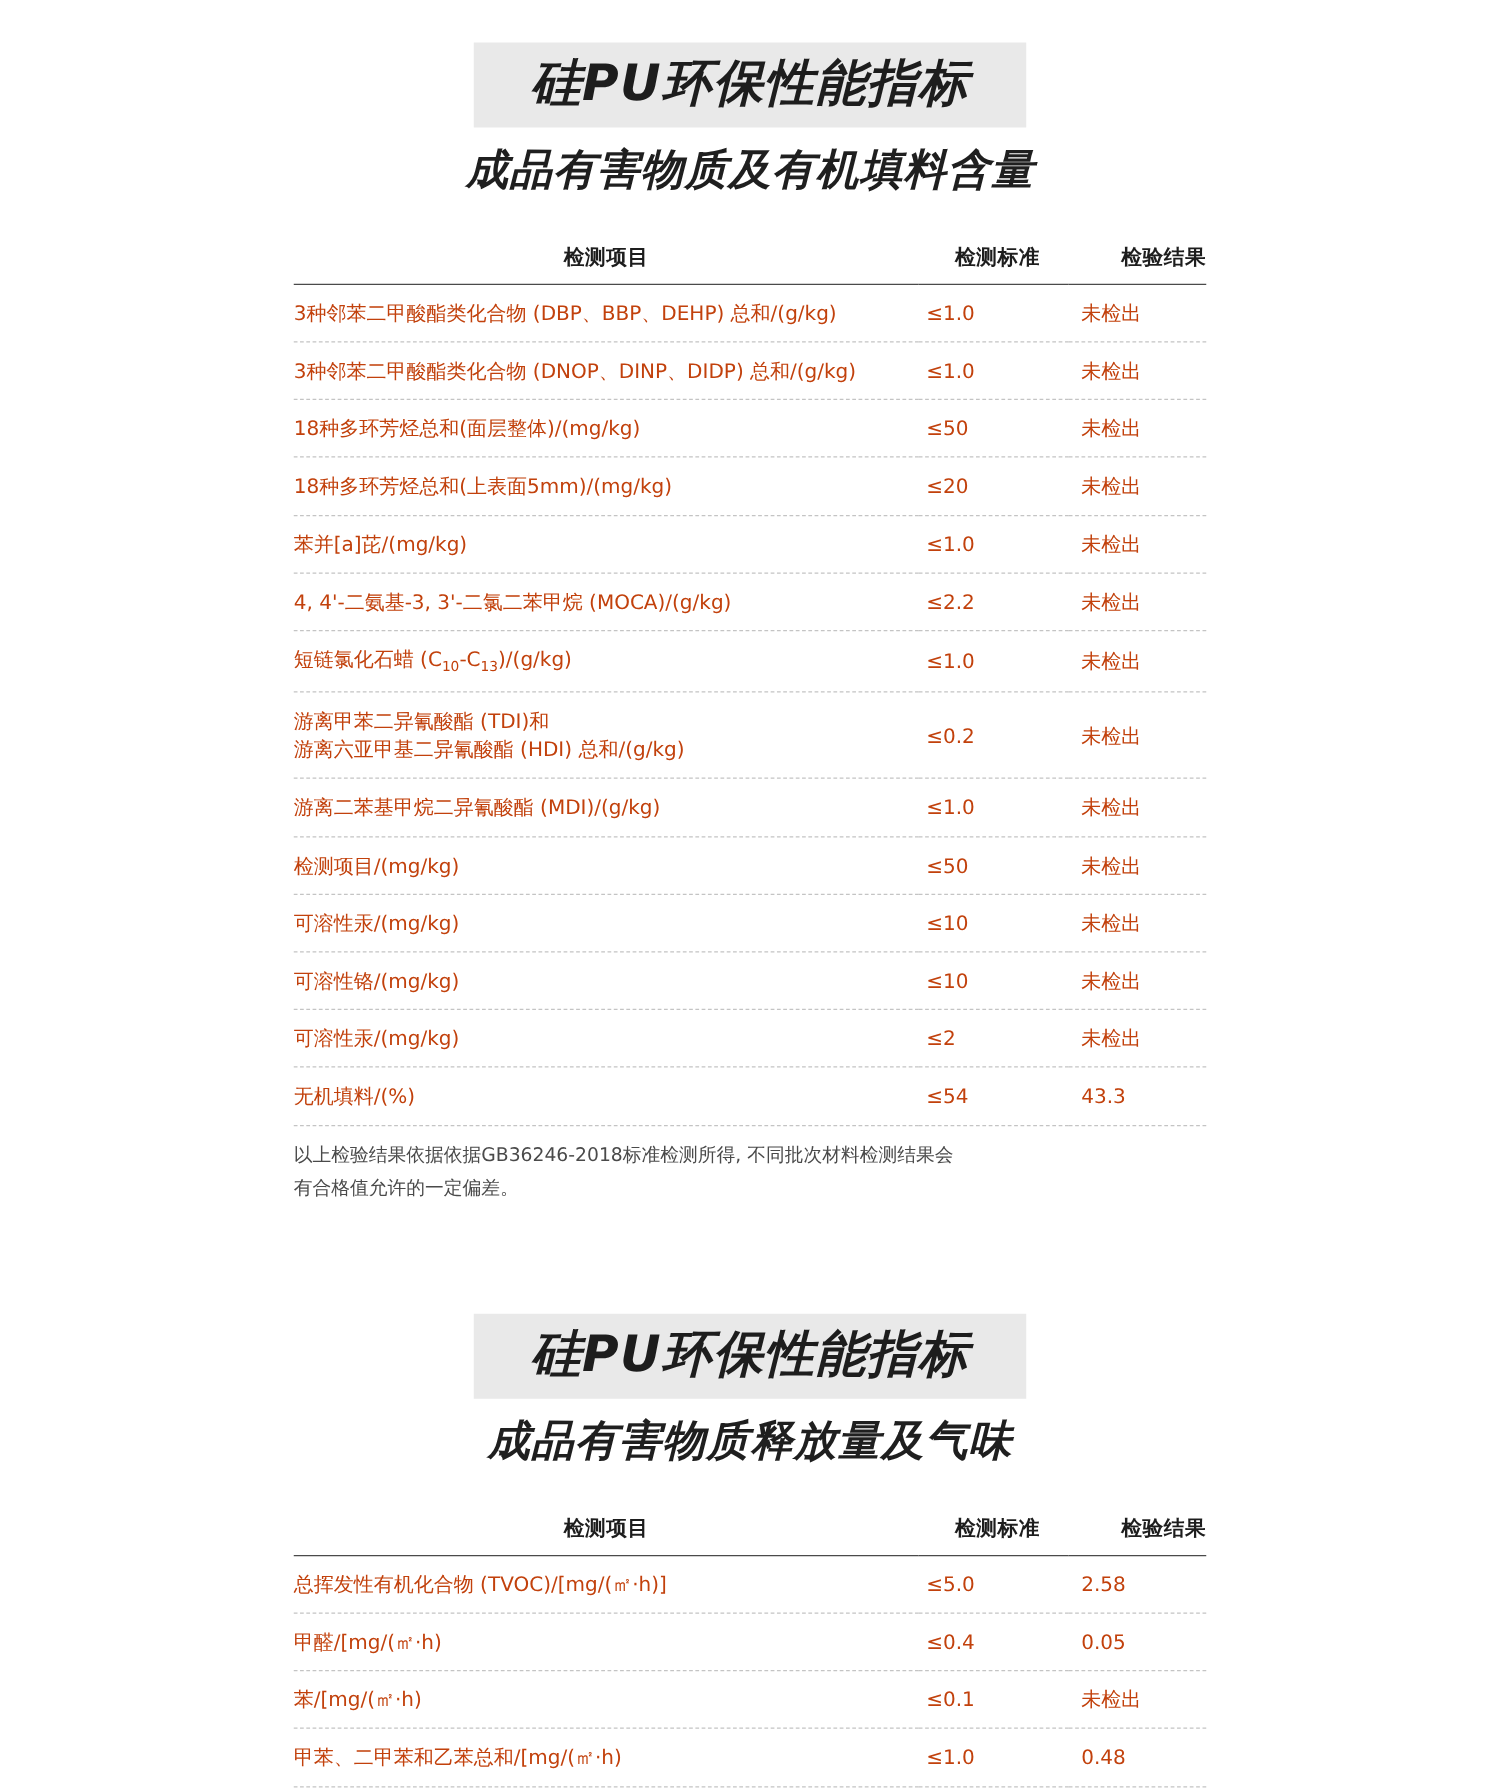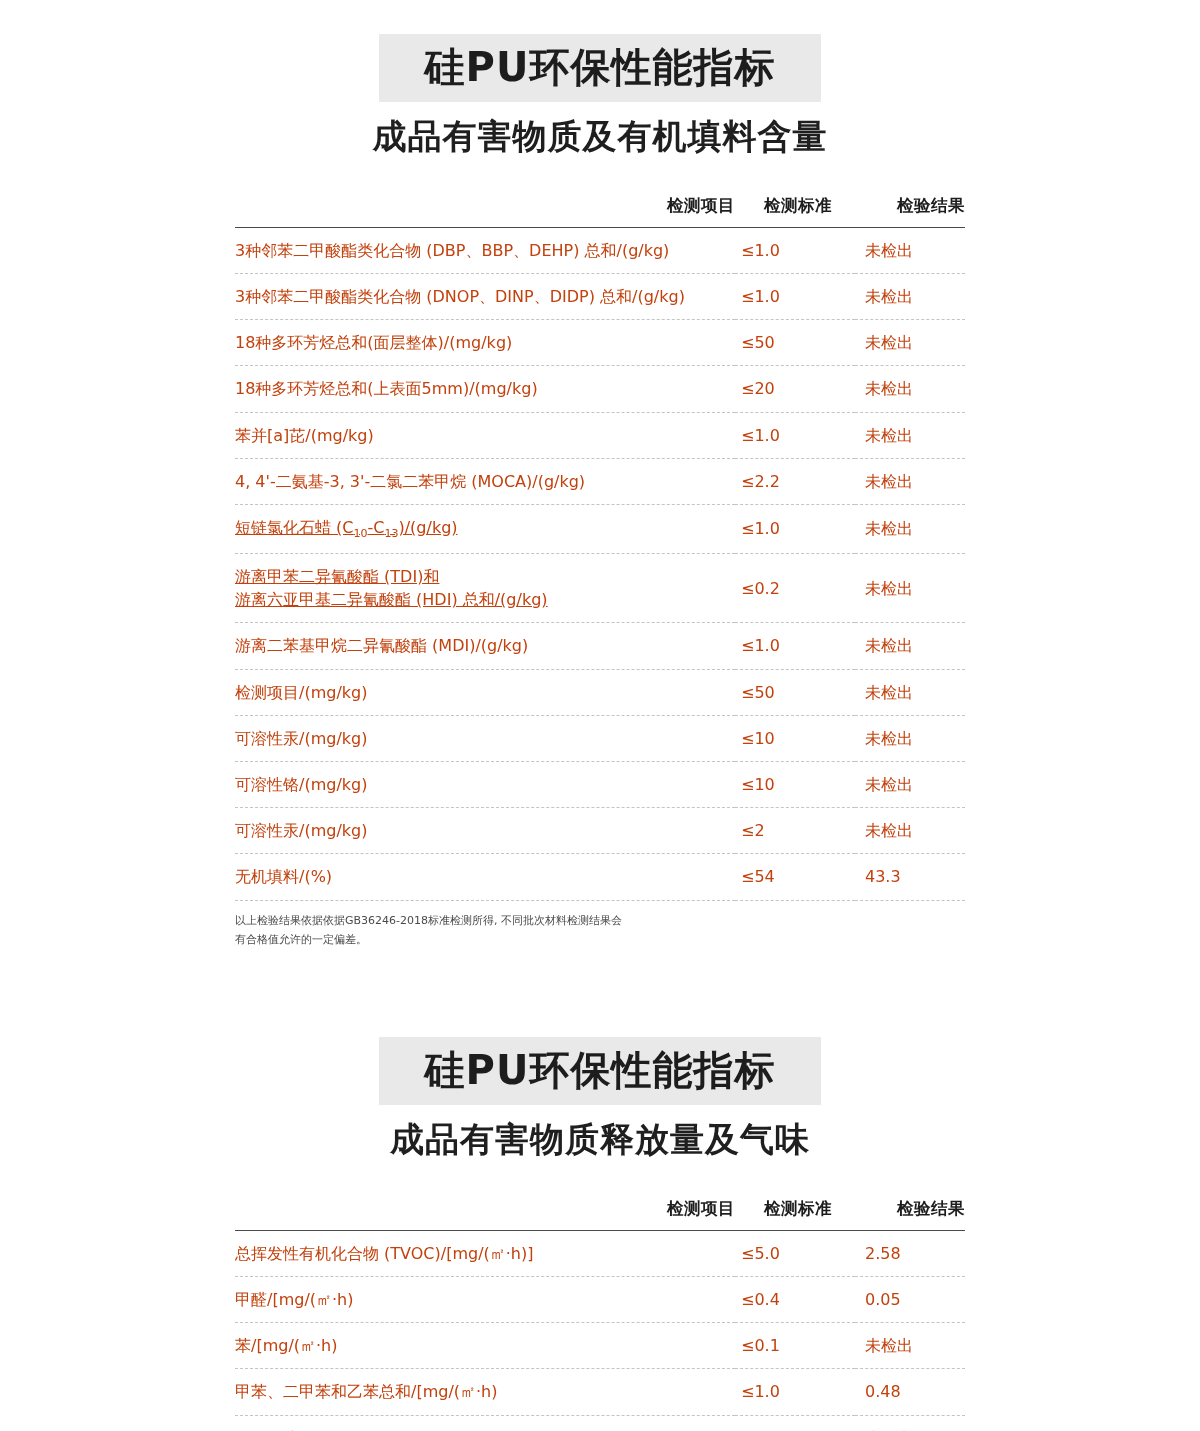--- a/index.html
+++ b/index.html
@@ -21,20 +21,21 @@
   }
   .section {
     width: 1200px;
     box-sizing: border-box;
   }
   .section.first { padding-top: 34px; }
   .section.second { padding-top: 88px; }
 
   .title-wrap {
     text-align: center;
+    font-style: italic;
   }
   .title-main {
     display: inline-block;
     background: #e9e9e9;
     color: #1d1d1d;
     font-size: 40px;
     font-weight: bold;
     letter-spacing: 1px;
     line-height: 1.0;
     padding: 13px 46px 15px 46px;
@@ -59,21 +60,21 @@
     table-layout: fixed;
   }
   table.spec col.c1 { width: 500px; }
   table.spec col.c2 { width: 120px; }
   table.spec col.c3 { width: 110px; }
 
   table.spec thead th {
     font-size: 16.5px;
     font-weight: bold;
     color: #1d1d1d;
-    text-align: right;
+    text-align: center;
     padding: 0 0 10px 0;
     border-bottom: 1.6px solid #4a4a4a;
     vertical-align: bottom;
     letter-spacing: 0.5px;
   }
   table.spec thead th.mid { text-align: center; padding-left: 6px;}
   table.spec thead th.right { text-align: right; padding-left: 10px;}
 
   table.spec tbody td {
     font-size: 16px;
@@ -91,27 +92,27 @@
     padding-left: 10px;
     white-space: nowrap;
   }
   table.spec tbody tr:last-child td {
     border-bottom: 1px dashed #c4c4c4;
   }
   .sub {
     font-size: 11px;
     vertical-align: sub;
   }
-  .two-line { line-height: 1.55; text-decoration: underline; }
+  .two-line { line-height: 1.55; }
 
   .footnote {
     width: 730px;
     margin: 0 auto;
     padding-top: 10px;
-    font-size: 11px;
+    font-size: 15px;
     color: #4a4a4a;
     line-height: 1.75;
   }
   .footnote div { white-space: pre-wrap; }
 </style>
 </head>
 <body>
 
 <div class="page">
 

